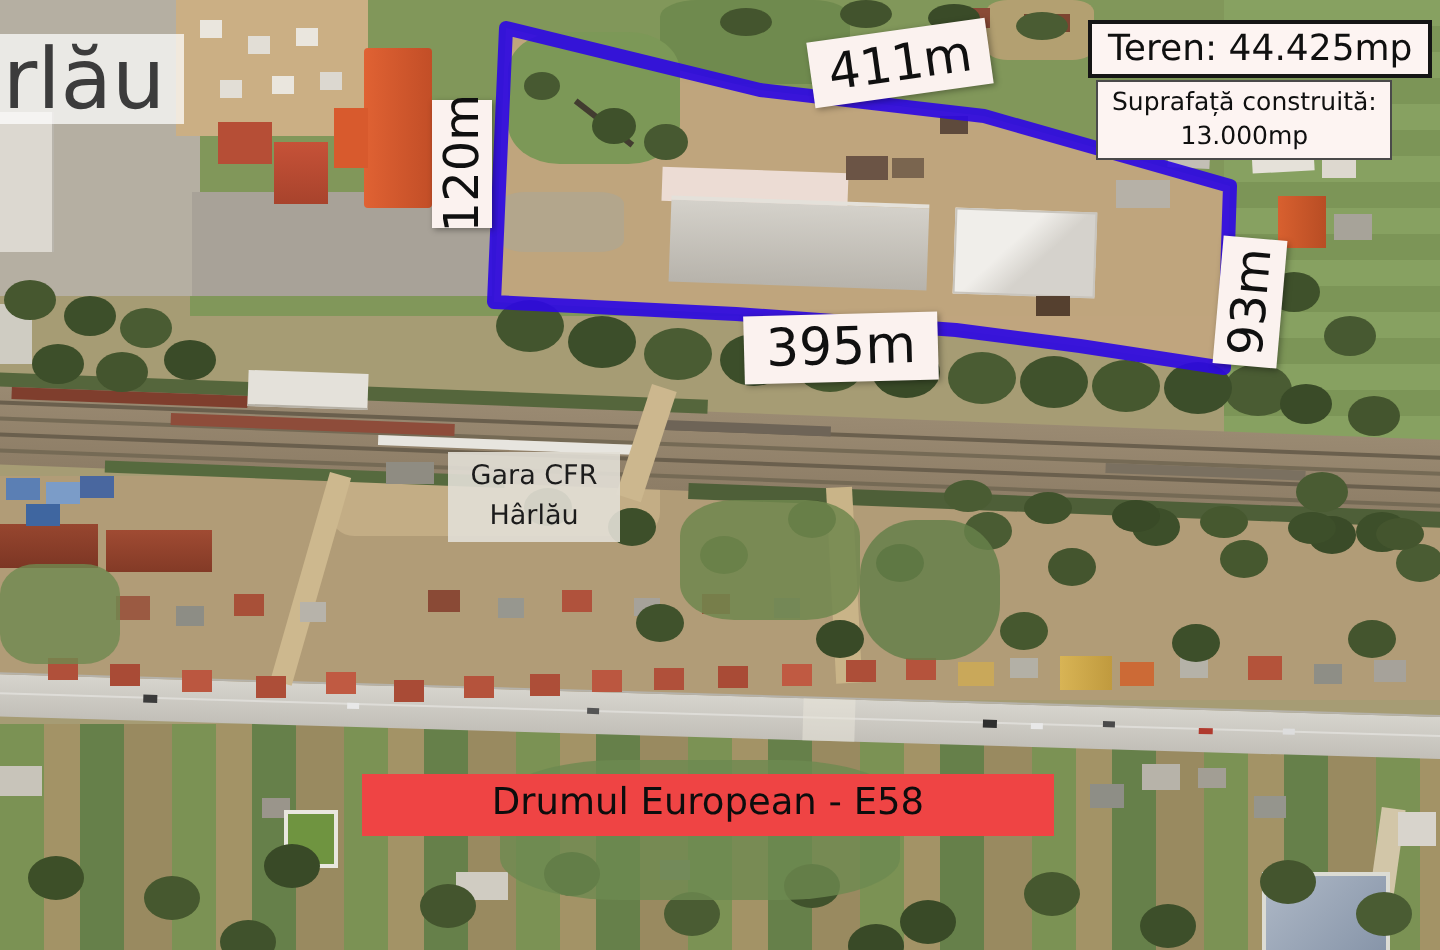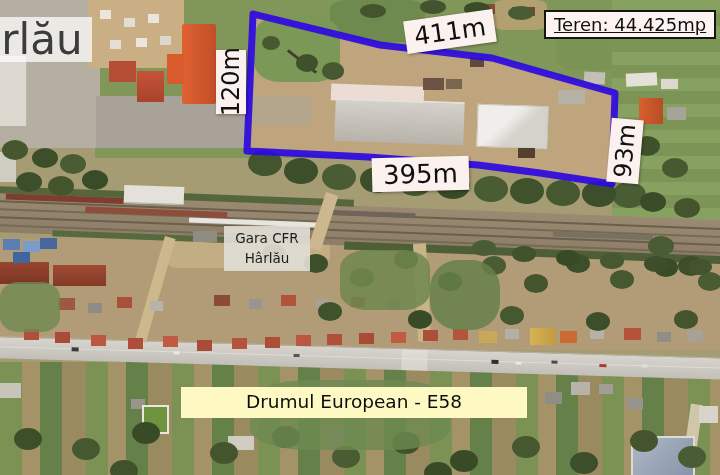--- a/index.html
+++ b/index.html
@@ -160,25 +160,29 @@
   <div class="lbl" style="left:216px;top:50px;width:30px;height:64px;display:flex;align-items:center;justify-content:center;">
     <span class="vtext" style="font-size:24px;">120m</span>
   </div>
 
   <div class="lbl" style="left:372px;top:157px;transform:rotate(-1.5deg);font-size:26px;padding:2px 11px;">395m</div>
 
   <div class="lbl" style="left:609px;top:119px;width:32px;height:64px;transform:rotate(5deg);display:flex;align-items:center;justify-content:center;">
     <span class="vtext" style="font-size:24px;">93m</span>
   </div>
 
-  <div class="lbl" style="left:544px;top:10px;font-size:18px;padding:2px 8px;background:#fdf4f2;border:2px solid #151515;box-shadow:none;white-space:nowrap;text-decoration:underline;">Teren: 44.425mp</div>
+  <div class="lbl" style="left:544px;top:10px;font-size:18px;padding:2px 8px;background:#fdf4f2;border:2px solid #151515;box-shadow:none;white-space:nowrap;">Teren: 44.425mp</div>
 
+  <div class="lbl" style="left:548px;top:40px;font-size:12.5px;line-height:1.35;padding:2px 7px;background:#fdf4f2;border:1px solid #4a4a4a;box-shadow:none;">
+    <div>Suprafață construită:</div>
+    <div>13.000mp</div>
+  </div>
 
   <div class="lbl" style="left:224px;top:226px;width:86px;font-size:13.5px;line-height:1.45;padding:3px 0;background:rgba(226,223,214,.9);box-shadow:none;color:#1c1c1c;">
     <div>Gara CFR</div>
     <div>Hârlău</div>
   </div>
 
-  <div class="lbl" style="left:181px;top:387px;width:346px;font-size:18.5px;line-height:1.32;padding:3px 0 4px;background:#fef9c3;box-shadow:none;color:#0d0d0d;">
+  <div class="lbl" style="left:181px;top:387px;width:346px;font-size:18.5px;line-height:1.32;padding:3px 0 4px;background:#ef4444;box-shadow:none;color:#0d0d0d;">
     <div>Drumul European - E58</div>
   </div>
 
 </div>
 
 </body></html>

